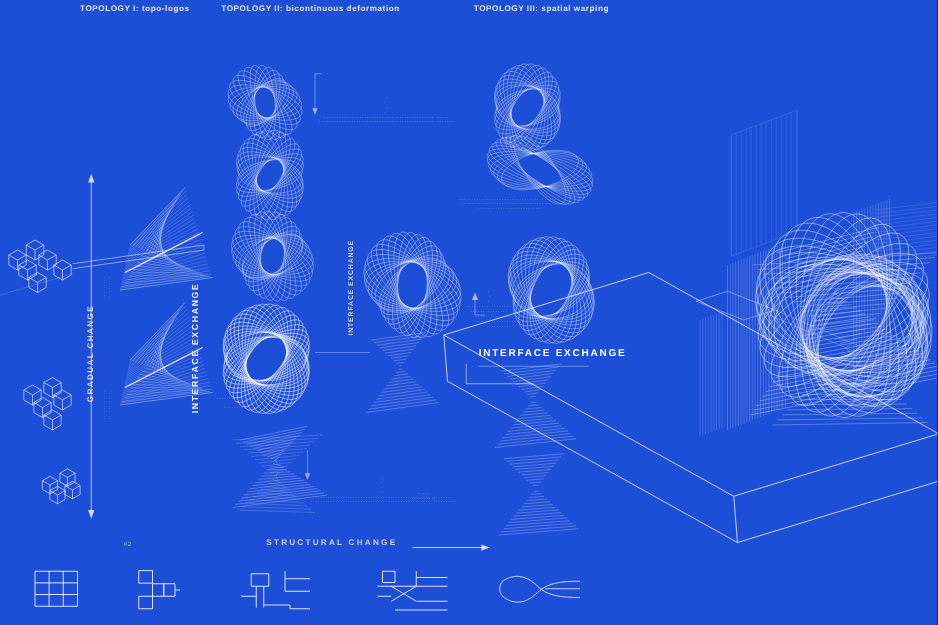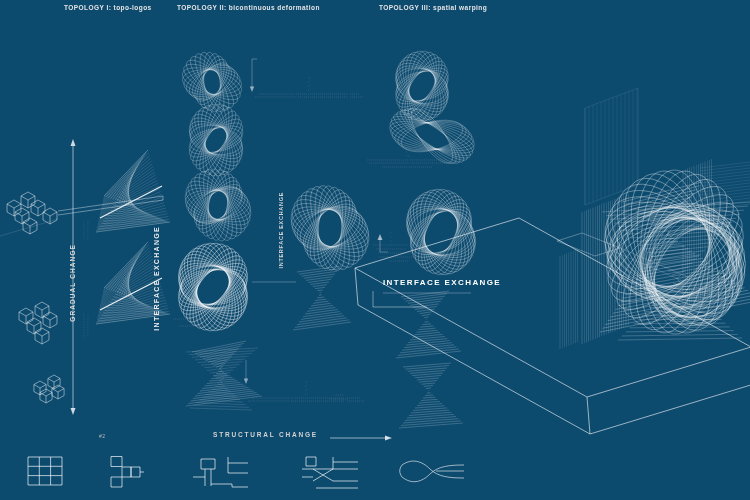--- a/index.html
+++ b/index.html
@@ -1,16 +1,16 @@
 <!DOCTYPE html>
 <html><head>
 <meta charset="utf-8">
 <style>
   html,body{margin:0;padding:0;background:#000;}
-  .stage{position:relative;width:750px;height:500px;background:#0c4a6e;overflow:hidden;
+  .stage{position:relative;width:750px;height:500px;background:#1d4ed8;overflow:hidden;
          font-family:"Liberation Sans",sans-serif;text-align:center;}
   .stage svg{position:absolute;left:0;top:0;}
   .lbl{position:absolute;color:#e6e6e6;font-weight:700;letter-spacing:.45px;
        font-size:6.5px;white-space:nowrap;}
   .vert{writing-mode:vertical-rl;transform:rotate(180deg);}
   .lbl-gradual{left:69px;top:244px;font-size:6.5px;letter-spacing:1.1px;color:#d9d9d9;}
   .lbl-ie1{left:153px;top:226px;font-size:7px;letter-spacing:1.3px;color:#efefef;}
   .lbl-ie2{left:278px;top:192px;font-size:5.5px;letter-spacing:.7px;color:#d5d5d5;}
   .lbl-ie3{left:383px;top:278px;font-size:8px;letter-spacing:1.4px;color:#fff;font-weight:600;}
   .lbl-struct{left:213px;top:431px;font-size:6.5px;letter-spacing:1.8px;color:#d2d2d2;}

